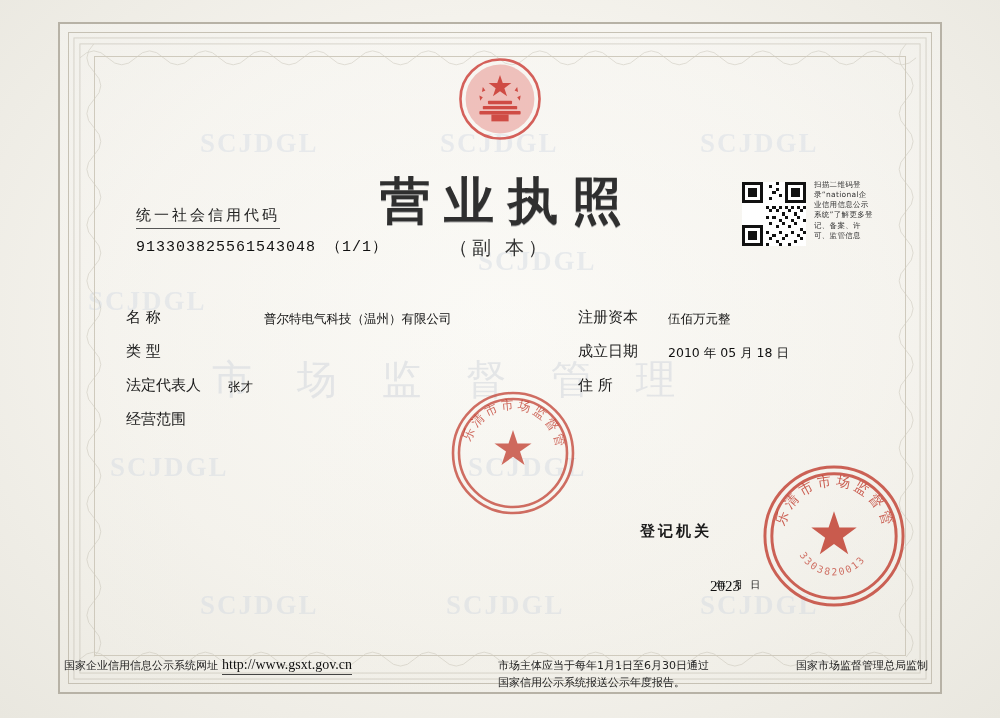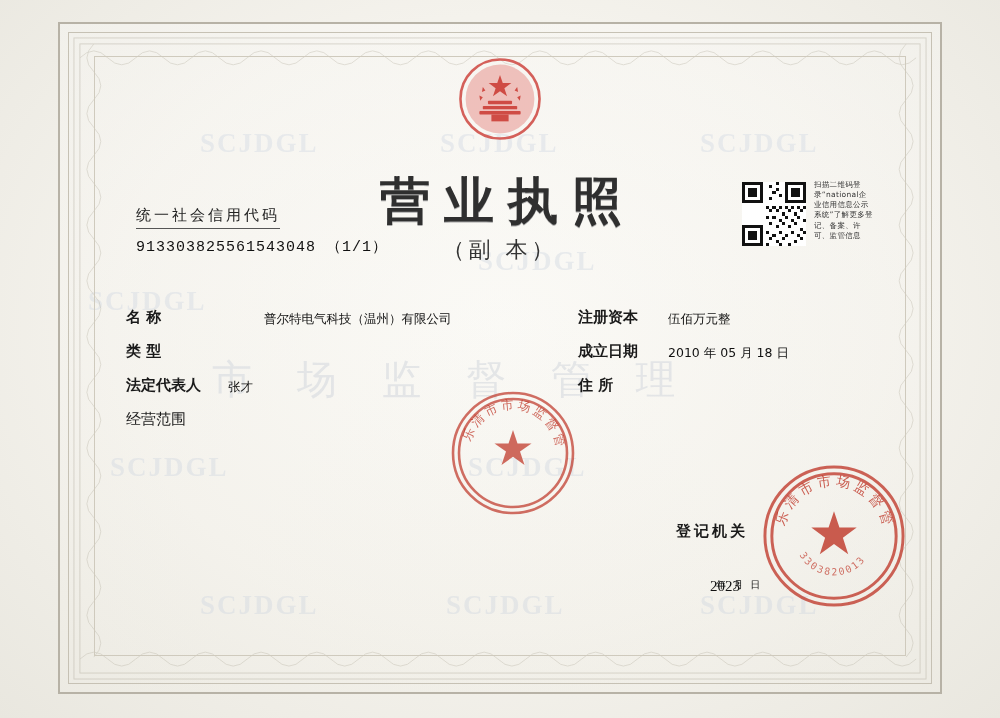--- a/index.html
+++ b/index.html
@@ -61,21 +61,21 @@
     position:absolute;left:0;right:0;top:168px;text-align:center;
     font-family:"DejaVu Sans", sans-serif;
     font-weight:bold;font-size:50px;letter-spacing:14px;
     color:#2f2f2f;
     text-shadow:0 1px 0 #aaa;
     padding-left:16px;
   }
   .subtitle{
     position:absolute;left:0;right:0;top:235px;text-align:center;
     font-family:"DejaVu Sans", sans-serif;
-    font-size:22px;letter-spacing:4px;color:#333;
+    font-size:19px;letter-spacing:4px;color:#333;
   }
   
   .code-block{position:absolute;left:136px;top:186px;margin-top:20px;}
   .code-label{
     font-family:"DejaVu Sans", sans-serif;
     font-size:15px;letter-spacing:3px;color:#222;
     border-bottom:1px solid #555;padding-bottom:3px;display:inline-block;
   }
   .code-value{
     margin-top:8px;
@@ -88,21 +88,21 @@
     position:absolute;left:814px;top:180px;width:60px;
     font-family:"DejaVu Sans", sans-serif;
     font-size:7.5px;line-height:1.35;color:#333;letter-spacing:.3px;
   }
   
   .fields{position:absolute;left:0;top:300px;right:0;}
   .row{position:relative;height:32px;}
   .lbl{
     position:absolute;
     font-family:"DejaVu Sans", sans-serif;
-    font-size:15px;font-weight:bold;color:#1a1a1a;
+    font-size:15px;font-weight:normal;color:#1a1a1a;
   }
   .val{
     position:absolute;
     font-family:"DejaVu Sans", sans-serif;
     font-size:12.5px;color:#111;
   }
   .lbl-l{left:126px;width:110px;display:flex;justify-content:space-between;}
   .val-l{left:228px;}
   .lbl-r{left:578px;width:96px;display:flex;justify-content:space-between;}
   .val-r{left:668px;}
@@ -111,21 +111,20 @@
     display:flex;justify-content:space-between;}
   .scope-text{
     position:absolute;left:228px;top:112px;width:330px;
     font-family:"DejaVu Sans", sans-serif;
     font-size:11px;line-height:1.45;color:#111;letter-spacing:.2px;
   }
   .reg-org{
     position:absolute;left:640px;top:222px;
     font-family:"DejaVu Sans", sans-serif;font-size:15px;font-weight:bold;color:#1a1a1a;
     letter-spacing:3px;
-    margin-left:36px;
   }
   .date-line{
     position:absolute;left:716px;top:278px;
     font-family:"DejaVu Sans", sans-serif;font-size:10px;color:#111;letter-spacing:2px;
   }
   .year{
     position:absolute;left:710px;top:278px;
     font-family:"Liberation Serif", serif;font-size:15px;color:#111;
   }
   
@@ -326,14 +325,23 @@
     <path id="aseal" d="M 75,75 m -51,0 a 51,51 0 1,1 102,0" fill="none"></path>
     <text opacity="0.8" fill="#c0392b" font-family="DejaVu Sans, sans-serif" font-size="14" letter-spacing="4">
       <textPath href="#aseal" startOffset="6%">乐清市市场监督管理局</textPath>
     </text>
     <path id="aseal2" d="M 75,75 m -40,0 a 40,40 0 1,0 80,0" fill="none"></path>
     <text opacity="0.7" fill="#c0392b" font-family="DejaVu Sans Mono, monospace" font-size="10" letter-spacing="2">
       <textPath href="#aseal2" startOffset="16%">3303820013</textPath>
     </text>
   </svg>
 
+  <div class="footer">
+    <div class="f-left">国家企业信用信息公示系统网址</div>
+    <div class="f-url">http://www.gsxt.gov.cn</div>
+    <div class="f-center">
+      <div>市场主体应当于每年1月1日至6月30日通过</div>
+      <div>国家信用公示系统报送公示年度报告。</div>
+    </div>
+    <div class="f-right">国家市场监督管理总局监制</div>
+  </div>
 
 </div>
 
 </body></html>

